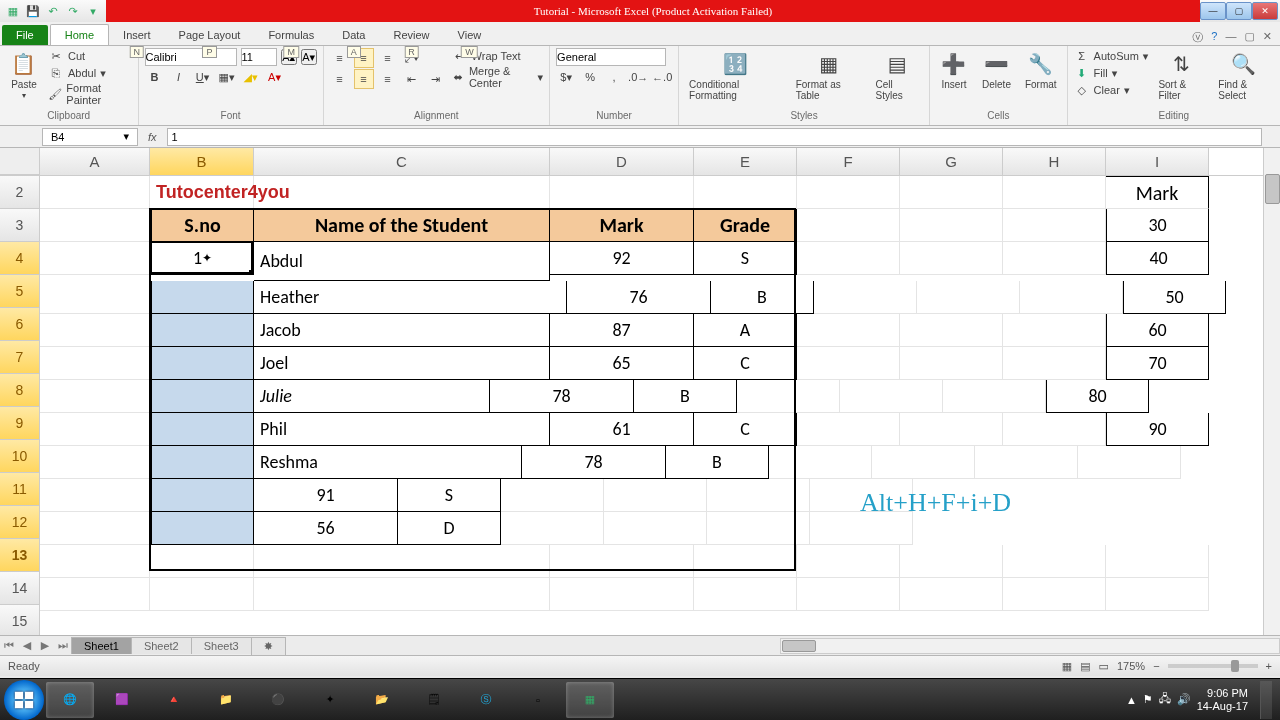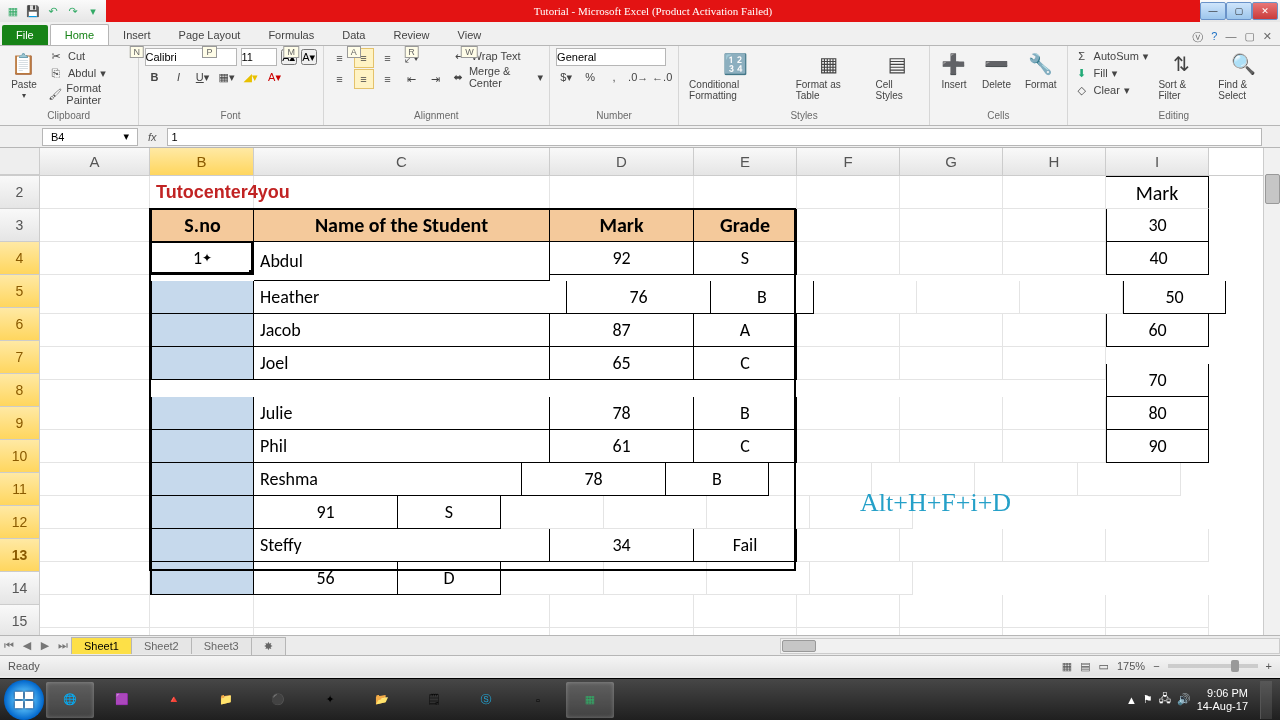--- a/index.html
+++ b/index.html
@@ -64,21 +64,21 @@
 .ctr{justify-content:center;}
 .site { color:#c12323; font-weight:bold; font-size:18px;}
 .annot{ color:#25a0c8; font-family:"Times New Roman",serif; font-size:26px; position:absolute;}
 .vsb{position:absolute;right:0;top:0;bottom:0;width:17px;background:#f1f1f1;border-left:1px solid #ccc;}
 .vsb .th{position:absolute;top:26px;width:15px;left:1px;height:30px;background:#c6c6c6;border:1px solid #999;border-radius:2px;}
 
 
 .sheetbar{ height:20px;background:#ececec;display:flex;align-items:center;font-size:11px;border-bottom:1px solid #b6b6b6;}
 .navbtns{ display:flex; }
 .navbtns div{width:18px;text-align:center;color:#777;}
-.sheet-tab{ padding:2px 12px;border:1px solid #b6b6b6;background:#fde047;border-bottom:none;margin-left:-1px;}
+.sheet-tab{ padding:2px 12px;border:1px solid #b6b6b6;background:#a3a3a3;border-bottom:none;margin-left:-1px;}
 .sheet-tab.inactive{background:#e6e6e6;color:#666;}
 .hscroll{ margin-left:auto;width:500px;height:16px;background:#f1f1f1;border:1px solid #ccc;position:relative;}
 .hscroll .th{position:absolute;left:1px;top:1px;width:34px;height:12px;background:#c6c6c6;border:1px solid #999;border-radius:2px;}
 
 
 .statusbar{height:20px;background:linear-gradient(#f5f5f5,#e2e2e2);display:flex;align-items:center;font-size:11px;padding:0 8px;color:#555;}
 .statusbar .right{margin-left:auto;display:flex;align-items:center;gap:8px;}
 .zoom-slider{width:90px;height:4px;background:#ccc;position:relative;}
 .zoom-slider .knob{position:absolute;left:70%;top:-4px;width:8px;height:12px;background:#999;border-radius:2px;}
 
@@ -374,26 +374,26 @@
         </div>
         <div class="cellrow">
           <div class="cell" style="width: 110px; height: 33px;"></div>
           <div class="cell tcell ctr selrange" style="width: 104px; height: 33px; border-left: 2px solid rgb(0, 0, 0);"></div>
           <div class="cell tcell" style="width: 296px; height: 33px;">Joel</div>
           <div class="cell tcell ctr" style="width: 144px; height: 33px;">65</div>
           <div class="cell tcell ctr" style="width: 103px; height: 33px;">C</div>
           <div class="cell" style="width: 103px; height: 33px;"></div>
           <div class="cell" style="width: 103px; height: 33px;"></div>
           <div class="cell" style="width: 103px; height: 33px;"></div>
-          <div class="cell tcell ctr" style="width: 103px; height: 33px; border-left: 1px solid rgb(0, 0, 0); border-right: 1px solid rgb(0, 0, 0); margin-top: 17px;">70</div>
-        </div>
-        <div class="cellrow">
-          <div class="cell" style="width: 110px; height: 33px;"></div>
-          <div class="cell tcell ctr selrange" style="width: 104px; height: 33px; border-left: 2px solid rgb(0, 0, 0);"></div>
-          <div class="cell tcell" style="width: 296px; height: 33px;">Julie</div>
+          <div class="cell tcell ctr" style="width: 103px; height: 33px; border-left: 1px solid rgb(0, 0, 0); border-right: 1px solid rgb(0, 0, 0);">70</div>
+        </div>
+        <div class="cellrow">
+          <div class="cell" style="width: 110px; height: 33px;"></div>
+          <div class="cell tcell ctr selrange" style="width: 104px; height: 33px; border-left: 2px solid rgb(0, 0, 0);"></div>
+          <div class="cell tcell" style="width: 236px; height: 33px; font-style: italic;">Julie</div>
           <div class="cell tcell ctr" style="width: 144px; height: 33px;">78</div>
           <div class="cell tcell ctr" style="width: 103px; height: 33px;">B</div>
           <div class="cell" style="width: 103px; height: 33px;"></div>
           <div class="cell" style="width: 103px; height: 33px;"></div>
           <div class="cell" style="width: 103px; height: 33px;"></div>
           <div class="cell tcell ctr" style="width: 103px; height: 33px; border-left: 1px solid rgb(0, 0, 0); border-right: 1px solid rgb(0, 0, 0);">80</div>
         </div>
         <div class="cellrow">
           <div class="cell" style="width: 110px; height: 33px;"></div>
           <div class="cell tcell ctr selrange" style="width: 104px; height: 33px; border-left: 2px solid rgb(0, 0, 0);"></div>
@@ -414,31 +414,20 @@
           <div class="cell" style="width: 103px; height: 33px;"></div>
           <div class="cell" style="width: 103px; height: 33px;"></div>
           <div class="cell" style="width: 103px; height: 33px;"></div>
           <div class="cell" style="width: 103px; height: 33px;"></div>
         </div>
         <div class="cellrow">
           <div class="cell" style="width: 110px; height: 33px;"></div>
           <div class="cell tcell ctr selrange" style="width: 104px; height: 33px; border-left: 2px solid rgb(0, 0, 0);"></div>
           <div class="cell tcell ctr" style="width: 144px; height: 33px;">91</div>
           <div class="cell tcell ctr" style="width: 103px; height: 33px;">S</div>
-          <div class="cell" style="width: 103px; height: 33px;"></div>
-          <div class="cell" style="width: 103px; height: 33px;"></div>
-          <div class="cell" style="width: 103px; height: 33px;"></div>
-          <div class="cell" style="width: 103px; height: 33px;"></div>
-        </div>
-        <div class="cellrow">
-          <div class="cell" style="width: 110px; height: 33px;"></div>
-          <div class="cell tcell ctr selrange" style="width: 104px; height: 33px; border-left: 2px solid rgb(0, 0, 0);"></div>
-          <div class="cell tcell" style="width: 296px; height: 33px;">Steffy</div>
-          <div class="cell tcell ctr" style="width: 144px; height: 33px;">34</div>
-          <div class="cell tcell ctr" style="width: 103px; height: 33px;">Fail</div>
           <div class="cell" style="width: 103px; height: 33px;"></div>
           <div class="cell" style="width: 103px; height: 33px;"></div>
           <div class="cell" style="width: 103px; height: 33px;"></div>
           <div class="cell" style="width: 103px; height: 33px;"></div>
         </div>
         <div class="cellrow">
           <div class="cell" style="width: 110px; height: 33px;"></div>
           <div class="cell tcell ctr selrange" style="width: 104px; height: 33px; border-left: 2px solid rgb(0, 0, 0);"></div>
           <div class="cell tcell ctr" style="width: 144px; height: 33px;">56</div>
           <div class="cell tcell ctr" style="width: 103px; height: 33px;">D</div>

